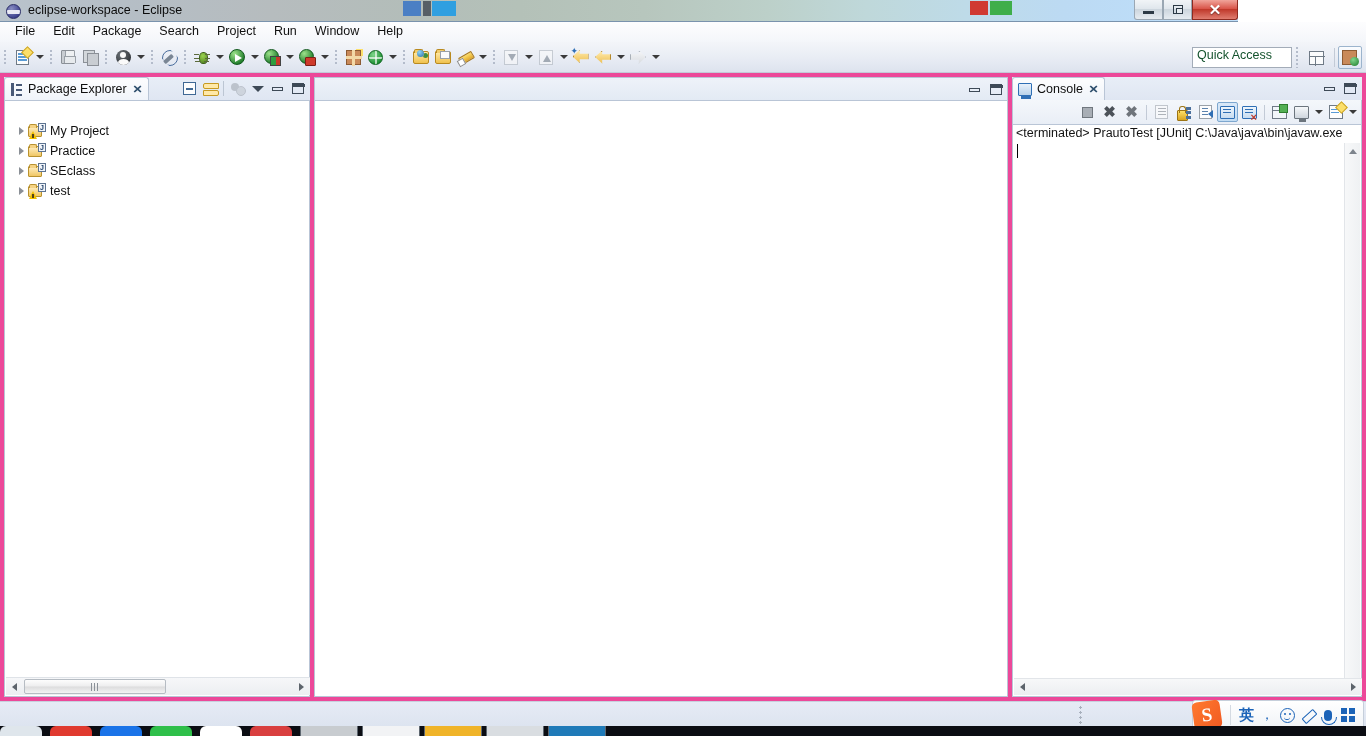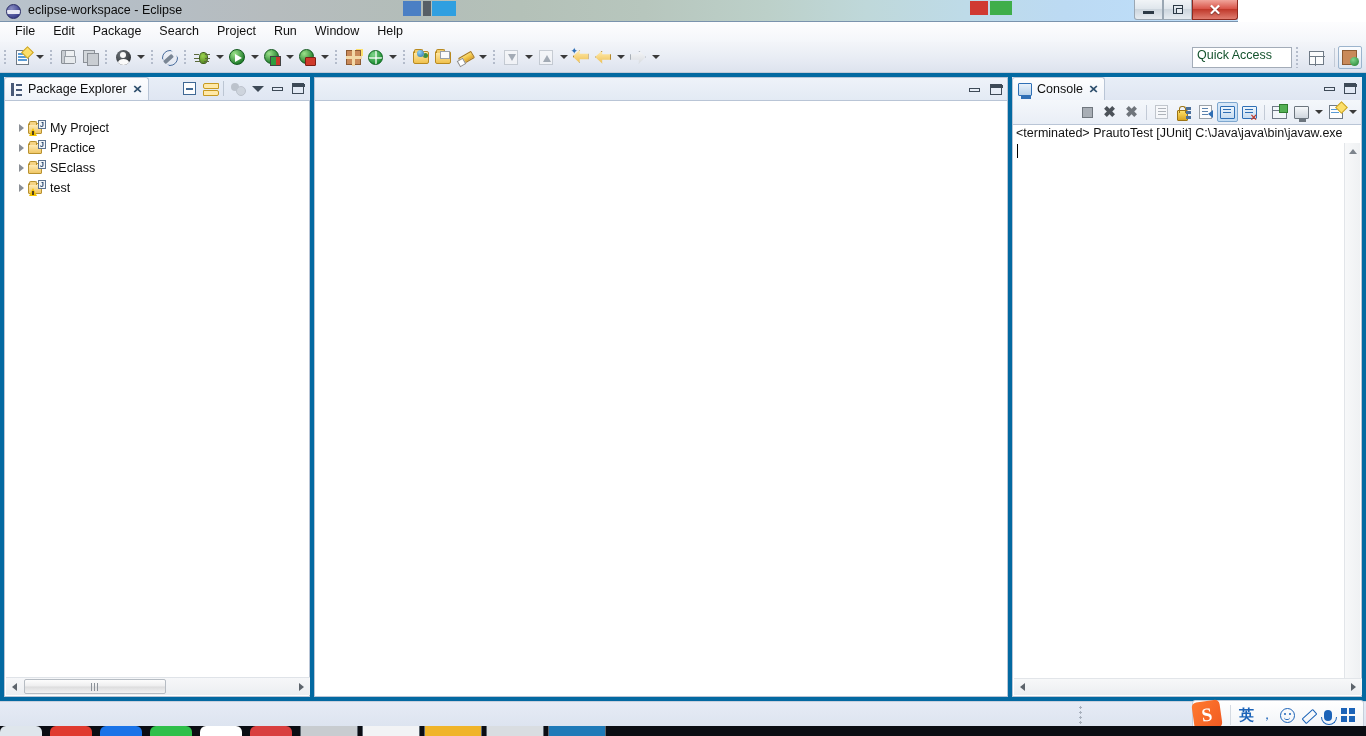--- a/index.html
+++ b/index.html
@@ -351,21 +351,21 @@
     background: #c98a5a; border: 1px solid #8d5b33;
   }
   .ic-persp-java::after {
     content: ""; position: absolute; right: -1px; bottom: -1px; width: 9px; height: 9px;
     border-radius: 50%; background: radial-gradient(circle at 35% 30%, #7fd68b, #1c7c2c);
   }
 
   
   .workbench {
     position: absolute; left: 0; top: 73px; width: 1366px; height: 628px;
-    background: #0369a1;
+    background: #ec4899;
   }
 
   
   .view-pkg {
     position: absolute; left: 4px; top: 4px; width: 306px; height: 620px;
   }
   .view-tabrow {
     position: relative; height: 23px;
     background: linear-gradient(180deg, #e8eef7 0%, #dfe6f2 100%);
   }
@@ -451,21 +451,21 @@
   .ic-vmax::before {
     content: ""; position: absolute; left: 0; top: 0; width: 12px; height: 3px;
     background: #3e4a57;
   }
   .vsep { width: 1px; height: 15px; background: #bcc6d3; margin: 0 3px; }
 
   .view-body {
     position: absolute; left: 0; top: 23px; width: 306px; height: 597px;
     background: #ffffff; border: 1px solid #b9c5d6;
   }
-  .tree { padding-top: 17px; }
+  .tree { padding-top: 8px; margin-top: 12px; }
   .tree-row {
     height: 20px; display: flex; align-items: center; padding-left: 10px;
     cursor: default;
   }
   .twisty {
     width: 13px; height: 13px; display: flex; align-items: center;
     justify-content: center; flex: none;
   }
   .twisty::after {
     content: ""; border-top: 4px solid transparent; border-bottom: 4px solid transparent;

